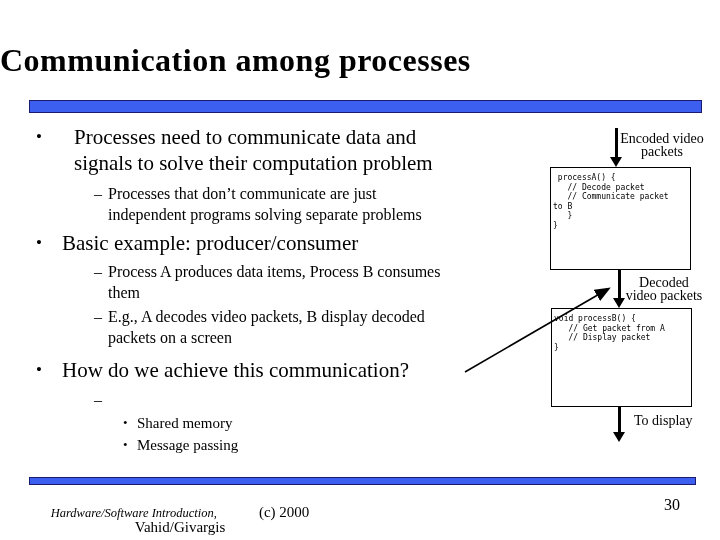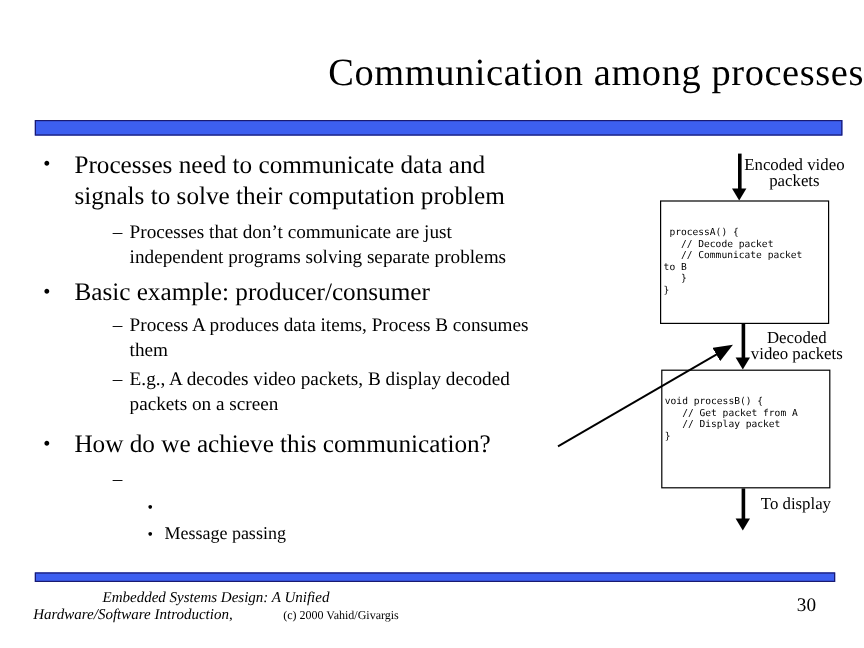--- a/index.html
+++ b/index.html
@@ -8,39 +8,39 @@
     position:relative;
     background:#ffffff;
     font-family:"Liberation Serif", serif;
     color:#000;
     overflow:hidden;
   }
   .slide { position:absolute; left:0; top:0; width:720px; height:540px; background:#ffffff; }
 
   .title {
     position:absolute; top:42px; left:0; width:720px;
-    text-align:right; font-size:32px; letter-spacing:0.5px;
+    text-align:left; font-size:32px; letter-spacing:0.5px;font-weight:bold;
   }
 
   .bar { position:absolute; background:#3d5ff0; border:1px solid #1a1a70; }
   .bar-top    { left:29px; top:100px; width:673px; height:13px; }
   .bar-bottom { left:29px; top:477px; width:667px; height:8px;  }
 
   .bullet { position:absolute; display:flex; align-items:flex-start; }
   .bullet .marker { flex:0 0 auto; }
   .bullet .btext  { white-space:pre-line; }
 
   .l1 { left:36px;  font-size:21px; line-height:26px; }
   .l1 .marker { width:26px; font-size:17px; line-height:26px; }
   .l2 { left:94px;  font-size:16px; line-height:21px; }
   .l2 .marker { width:14px; }
   .l3 { left:123px; font-size:15px; line-height:20px; }
   .l3 .marker { width:14px; font-size:13px; }
 
-  .b1  { top:124px; } .b1 .btext { max-width:420px; }
+  .b1  { top:124px; } .b1 .btext { max-width:420px;margin-left:12px; }
   .sb1 { top:183px; } .sb1 .btext { max-width:360px; }
   .b2  { top:230px; }
   .sb2 { top:261px; } .sb2 .btext { max-width:420px; }
   .sb3 { top:306px; } .sb3 .btext { max-width:410px;font-family:Liberation Serif, serif; }
   .b3  { top:357px; }
   .sb4 { top:389px; }
   .ssb1{ top:413px; }
   .ssb2{ top:435px; }
 
   .varrow { position:absolute; width:3px; background:#000; }
@@ -56,32 +56,32 @@
 
   .alabel { position:absolute; font-size:14px; line-height:13px; text-align:center; }
   .lbl-encoded  { left:620px; top:132px; width:84px; }
   .lbl-decoded  { left:622px; top:276px; width:84px; }
   .lbl-display  { left:634px; top:414px; width:60px; text-align:left; }
 
   .codebox {
     position:absolute; border:1px solid #000; background:#fff;
     font-family:"DejaVu Sans Mono", monospace;
     font-size:8px; line-height:9.6px; white-space:pre;
-    padding:21px 2px;
+    padding:5px 2px;
   }
   .codebox-a { left:550px; top:167px; width:141px; height:103px; }
   .codebox-b { left:551px; top:308px; width:141px; height:99px;  }
 
   .diag { position:absolute; left:455px; top:278px; }
 
   .footer {
     position:absolute; left:15px; top:491px; width:330px;
     text-align:center; font-size:12.5px; line-height:14px; font-style:italic;
   }
-  .footer .credit { font-style:normal; font-size:10px;margin-left:39px; }
+  .footer .credit { font-style:normal; font-size:15px;margin-left:39px; }
   .pageno { position:absolute; left:648px; top:496px; width:32px; font-size:16px; text-align:right; }
 </style>
 </head>
 <body>
 
 <div class="slide">
 
   <div class="title">Communication among processes</div>
 
   <div class="bar bar-top"></div>
@@ -112,20 +112,21 @@
   </div>
   <div class="bullet l1 b3">
     <span class="marker">•</span>
     <span class="btext">How do we achieve this communication?</span>
   </div>
   <div class="bullet l2 sb4">
     <span class="marker">–</span>
   </div>
   <div class="bullet l3 ssb1">
     <span class="marker">•</span>
+    <span class="btext">Shared memory</span>
   </div>
   <div class="bullet l3 ssb2">
     <span class="marker">•</span>
     <span class="btext">Message passing</span>
   </div>
 
   <div class="varrow arr1-line"></div>
   <div class="ahead arr1-head"></div>
   <div class="alabel lbl-encoded">Encoded video packets</div>
 
@@ -153,19 +154,19 @@
     <defs>
       <marker id="ah" markerWidth="10" markerHeight="8" refX="8" refY="4" orient="auto">
         <polygon points="0,0 10,4 0,8" fill="#000"></polygon>
       </marker>
     </defs>
     <line x1="10" y1="94" x2="153" y2="11" stroke="#000" stroke-width="1.6" marker-end="url(#ah)"></line>
   </svg>
 
   <div class="bar bar-bottom"></div>
   <div class="footer">
-    <span>Embedded Systems Design: A Unified</span><br>
+    <br>
     <span>Hardware/Software Introduction,</span>
     <span class="credit">(c) 2000 Vahid/Givargis</span>
   </div>
   <div class="pageno">30</div>
 
 </div>
 
 </body></html>

